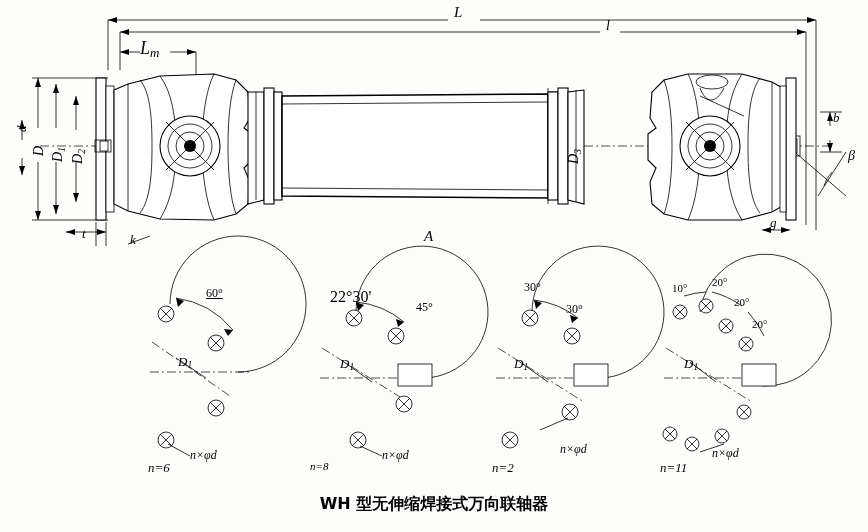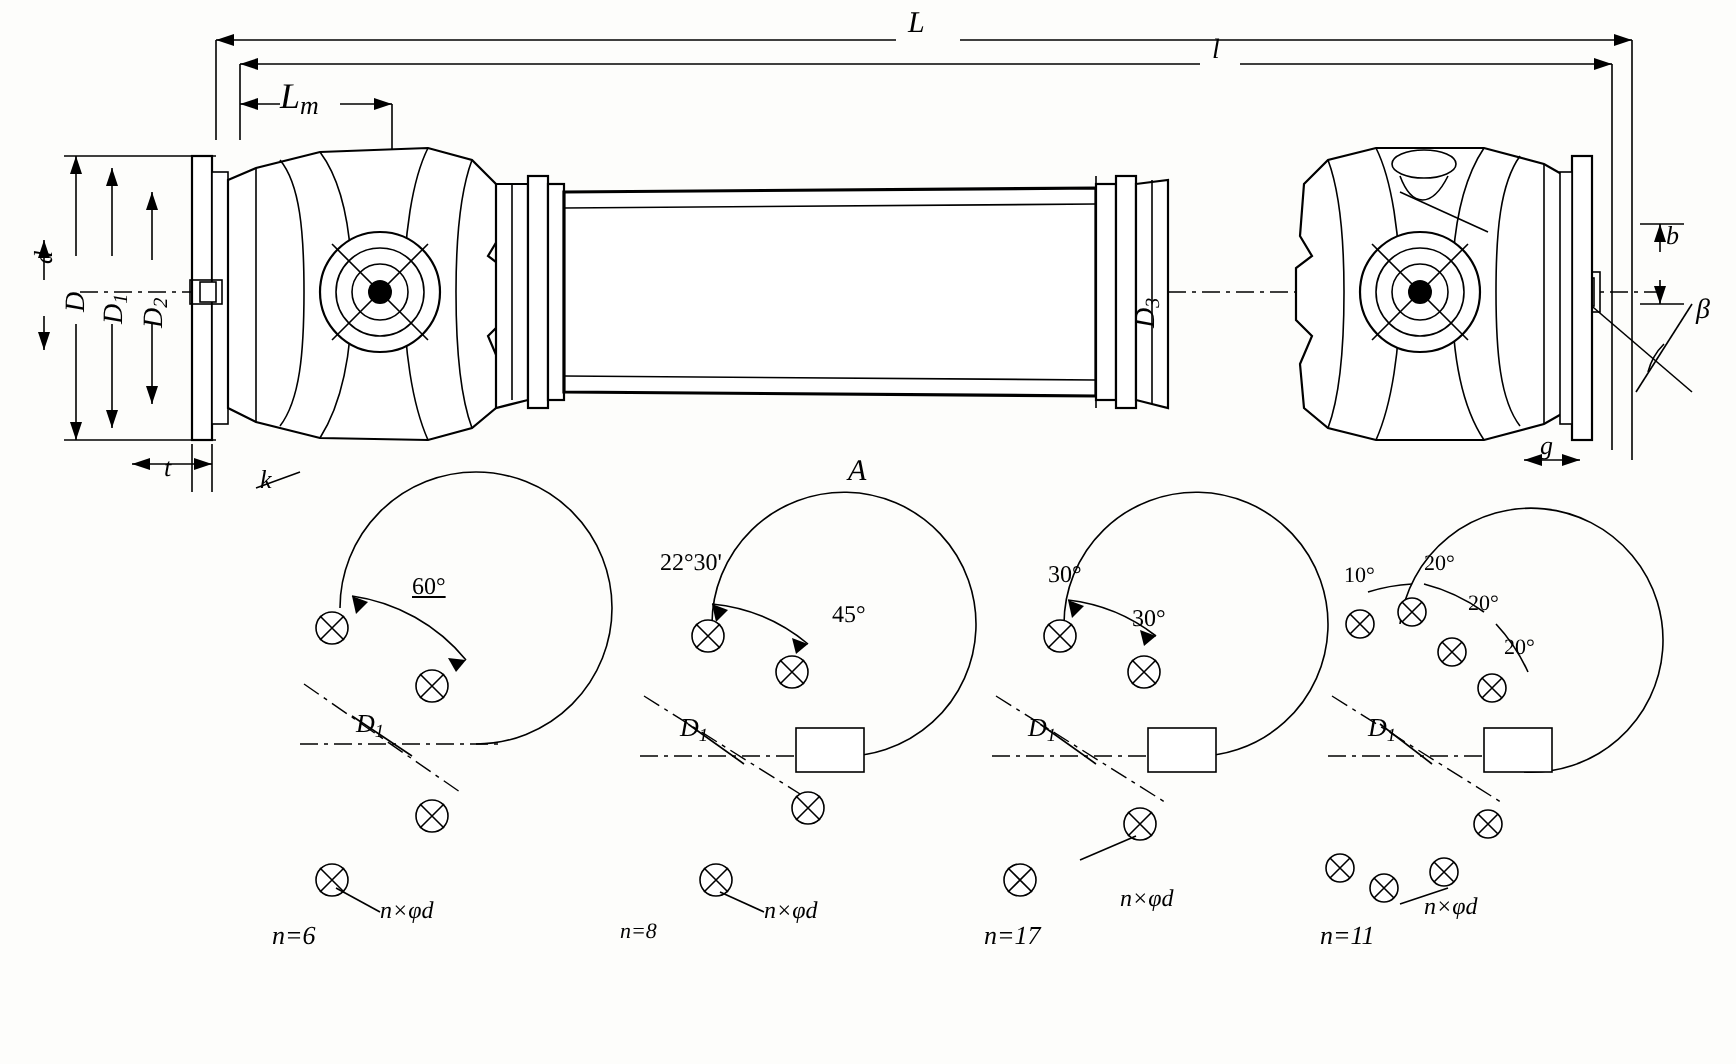--- a/index.html
+++ b/index.html
@@ -338,36 +338,37 @@
 <div class="lbl" style="left:130px;top:232px;font-size:13px;">k</div>
 <div class="lbl" style="left:770px;top:215px;font-size:13px;">g</div>
 <div class="lbl" style="left:833px;top:110px;font-size:13px;">b</div>
 <div class="lbl" style="left:848px;top:148px;font-size:14px;">β</div>
 
 <div class="lbl" style="left:424px;top:228px;font-size:15px;">A</div>
 
 <div class="lbl up" style="left:206px;top:286px;font-size:12px;text-decoration:underline;">60°</div>
 <div class="lbl" style="left:178px;top:354px;font-size:13px;">D<span class="sub">1</span></div>
 <div class="lbl" style="left:190px;top:448px;font-size:12px;">n×φd</div>
-<div class="lbl" style="left:136px;top:460px;font-size:13px;">n=6</div>
-
-<div class="lbl up" style="left:330px;top:274px;font-size:12px;">22°30'</div>
+<div class="lbl" style="left:148px;top:460px;font-size:13px;">n=6</div>
+
+<div class="lbl up" style="left:330px;top:288px;font-size:16px;">22°30'</div>
 <div class="lbl up" style="left:416px;top:300px;font-size:12px;">45°</div>
 <div class="lbl" style="left:340px;top:356px;font-size:13px;">D<span class="sub">1</span></div>
 <div class="lbl" style="left:382px;top:448px;font-size:12px;">n×φd</div>
 <div class="lbl" style="left:310px;top:460px;font-size:11px;">n=8</div>
 
 <div class="lbl up" style="left:524px;top:280px;font-size:12px;">30°</div>
 <div class="lbl up" style="left:566px;top:302px;font-size:12px;">30°</div>
 <div class="lbl" style="left:514px;top:356px;font-size:13px;">D<span class="sub">1</span></div>
 <div class="lbl" style="left:560px;top:442px;font-size:12px;">n×φd</div>
-<div class="lbl" style="left:492px;top:460px;font-size:13px;">n=17</div>
+<div class="lbl" style="left:492px;top:460px;font-size:13px;">n=2</div>
 
 <div class="lbl up" style="left:672px;top:282px;font-size:11px;">10°</div>
 <div class="lbl up" style="left:712px;top:276px;font-size:11px;">20°</div>
 <div class="lbl up" style="left:734px;top:296px;font-size:11px;">20°</div>
 <div class="lbl up" style="left:752px;top:318px;font-size:11px;">20°</div>
 <div class="lbl" style="left:684px;top:356px;font-size:13px;">D<span class="sub">1</span></div>
 <div class="lbl" style="left:712px;top:446px;font-size:12px;">n×φd</div>
 <div class="lbl" style="left:660px;top:460px;font-size:13px;">n=11</div>
 
+<div class="cap" style="left:0;top:494px;width:868px;text-align:center;font-size:16px;">WH 型无伸缩焊接式万向联轴器</div>
 
 </div>
 
 </body></html>

